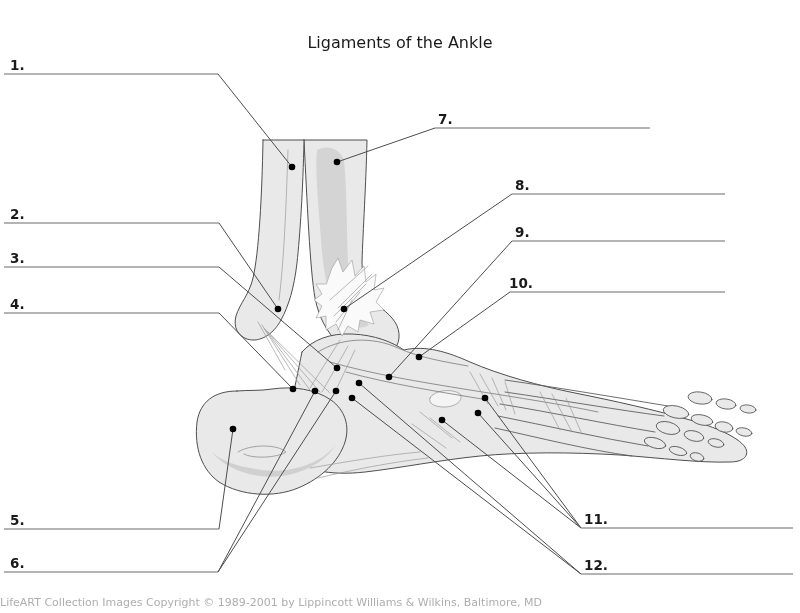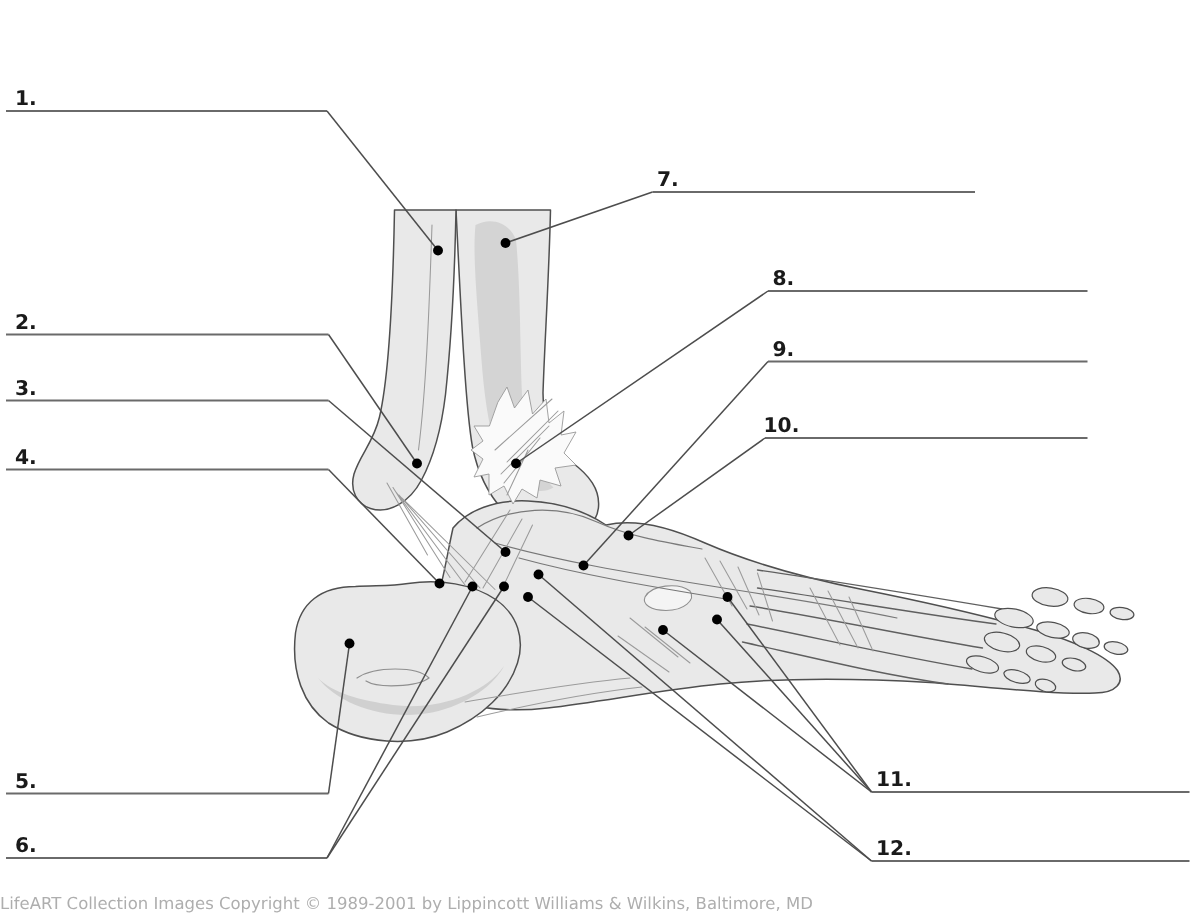--- a/index.html
+++ b/index.html
@@ -183,14 +183,15 @@
           <line x1="581" y1="574" x2="793" y2="574" stroke="#6a6a6a" stroke-width="1.2"></line>
           <line x1="581" y1="574" x2="359" y2="383" stroke="#4d4d4d" stroke-width="1"></line>
           <circle cx="359" cy="383" r="3.3" fill="#000000" stroke="none"></circle>
           <line x1="581" y1="574" x2="352" y2="398" stroke="#4d4d4d" stroke-width="1"></line>
           <circle cx="352" cy="398" r="3.3" fill="#000000" stroke="none"></circle>
           <text x="584" y="570" class="lbl-num">12.</text>
         </g>
       </g>
   </svg>
 
+  <div class="subtitle">Ligaments of the Ankle</div>
   <div class="footer">LifeART Collection Images Copyright © 1989-2001 by Lippincott Williams &amp; Wilkins, Baltimore, MD</div>
 </div>
 
 </body></html>

